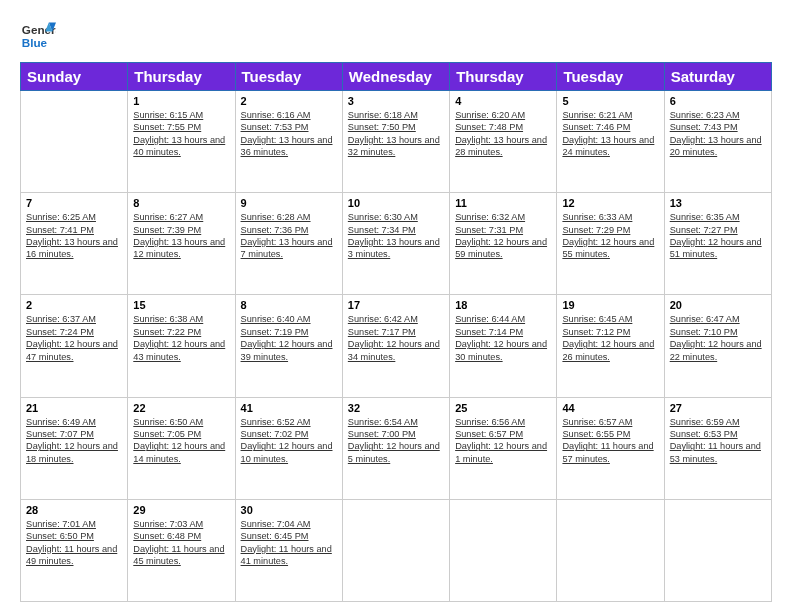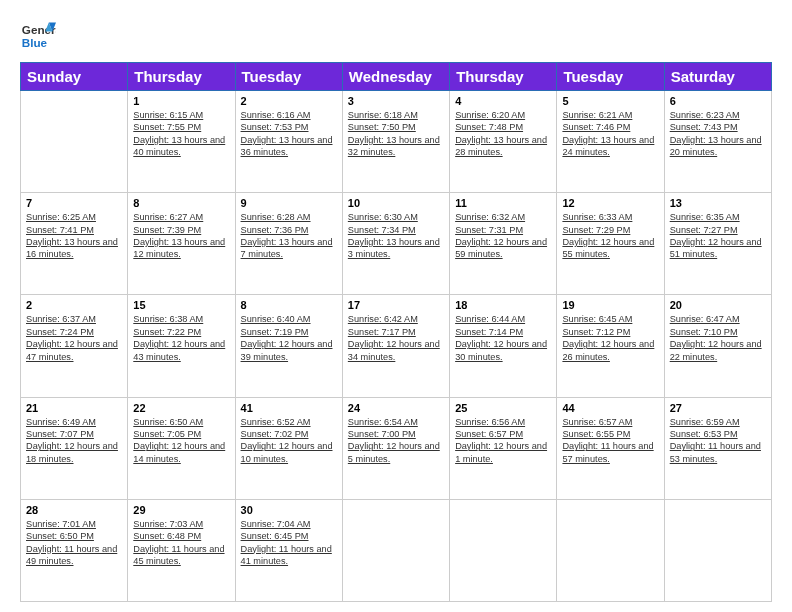--- a/index.html
+++ b/index.html
@@ -209,21 +209,21 @@
           </td>
           <td>
             <span class="day-number">22</span>
             <div class="day-info">Sunrise: 6:50 AM<br>Sunset: 7:05 PM<br>Daylight: 12 hours and 14 minutes.</div>
           </td>
           <td>
             <span class="day-number">41</span>
             <div class="day-info">Sunrise: 6:52 AM<br>Sunset: 7:02 PM<br>Daylight: 12 hours and 10 minutes.</div>
           </td>
           <td>
-            <span class="day-number">24</span>
+            <span class="day-number">32</span>
             <div class="day-info">Sunrise: 6:54 AM<br>Sunset: 7:00 PM<br>Daylight: 12 hours and 5 minutes.</div>
           </td>
           <td>
             <span class="day-number">25</span>
             <div class="day-info">Sunrise: 6:56 AM<br>Sunset: 6:57 PM<br>Daylight: 12 hours and 1 minute.</div>
           </td>
           <td>
             <span class="day-number">44</span>
             <div class="day-info">Sunrise: 6:57 AM<br>Sunset: 6:55 PM<br>Daylight: 11 hours and 57 minutes.</div>
           </td>

